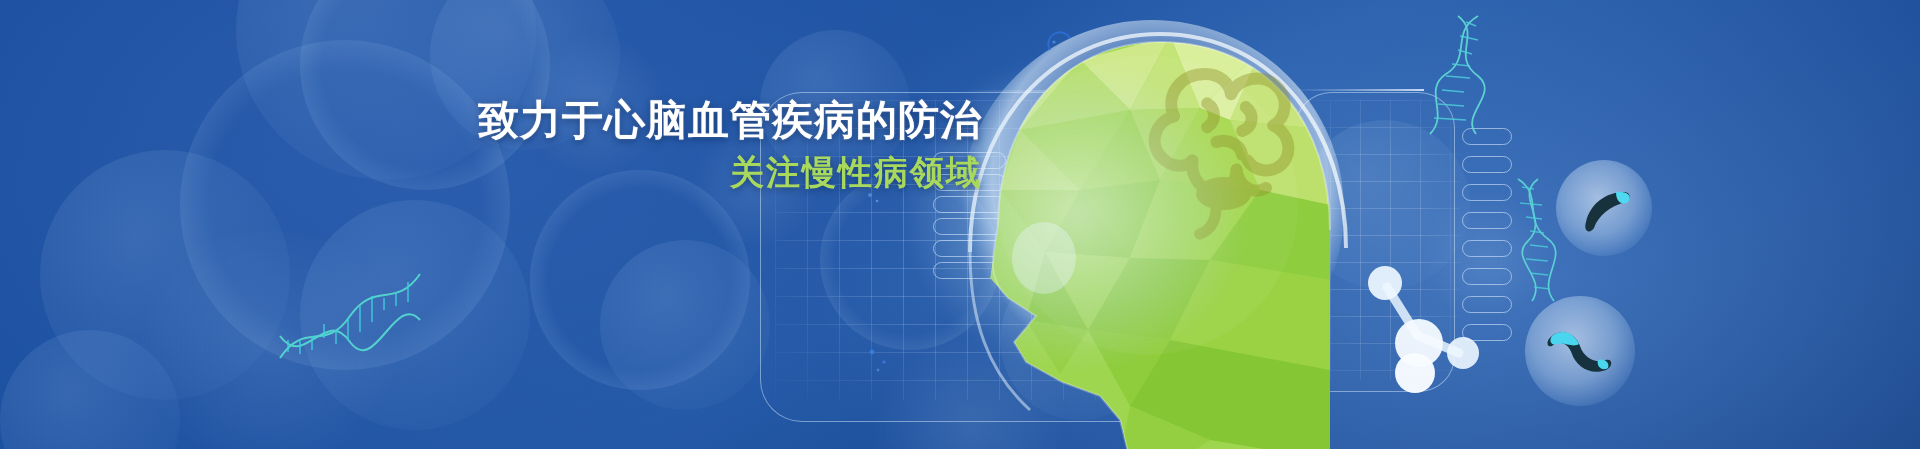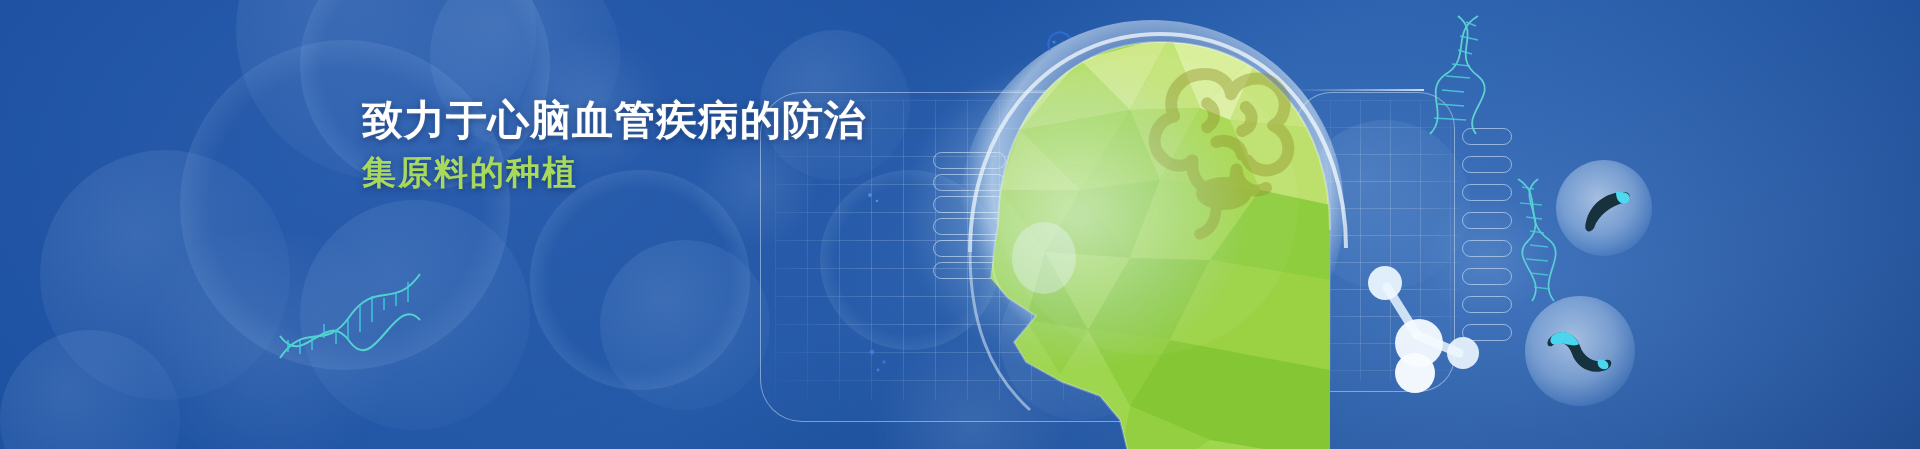--- a/index.html
+++ b/index.html
@@ -9,20 +9,21 @@
   #banner{
     position:relative;
     width:1920px;
     height:449px;
     overflow:hidden;
     font-family:"Liberation Sans","DejaVu Sans",sans-serif;
     background:
       radial-gradient(ellipse 1100px 700px at 78% 62%, rgba(96,150,220,0.55) 0%, rgba(96,150,220,0.0) 62%),
       radial-gradient(ellipse 900px 560px at 22% 30%, rgba(60,110,190,0.45) 0%, rgba(60,110,190,0) 70%),
       linear-gradient(150deg,#1b4e9e 0%,#1d51a1 28%,#2258a6 52%,#1b4b95 76%,#153f84 100%);
+    text-align: right;
   }
 
   
   .bokeh{position:absolute;border-radius:50%;pointer-events:none;}
   .bokeh.fill{background:radial-gradient(circle at 38% 34%, rgba(180,210,245,0.16), rgba(150,190,240,0.07) 62%, rgba(140,180,235,0.0) 100%);}
   .bokeh.ring{background:radial-gradient(circle, rgba(160,200,245,0.0) 58%, rgba(170,205,245,0.13) 72%, rgba(170,205,245,0.04) 88%, rgba(0,0,0,0) 100%);}
   .bokeh.soft{background:radial-gradient(circle, rgba(190,215,248,0.13), rgba(190,215,248,0.0) 70%);filter:blur(3px);}
 
   
   .dna{position:absolute;pointer-events:none;}
@@ -323,16 +324,16 @@
         <ellipse cx="104" cy="156" rx="30" ry="18" fill="#8f9228"></ellipse>
         <path d="M96,168 C96,186 90,196 78,200" stroke="#8f9228" stroke-width="12" fill="none" stroke-linecap="round"></path>
       </g>
 
       <ellipse cx="214" cy="268" rx="32" ry="36" fill="rgba(238,248,255,0.38)"></ellipse>
     </svg>
   </div>
 
   <div class="copy">
     <h1 class="headline">致力于心脑血管疾病的防治</h1>
-    <h2 class="subhead">集原料的种植</h2>
+    <h2 class="subhead">关注慢性病领域</h2>
   </div>
 
 </div>
 
 </body></html>

